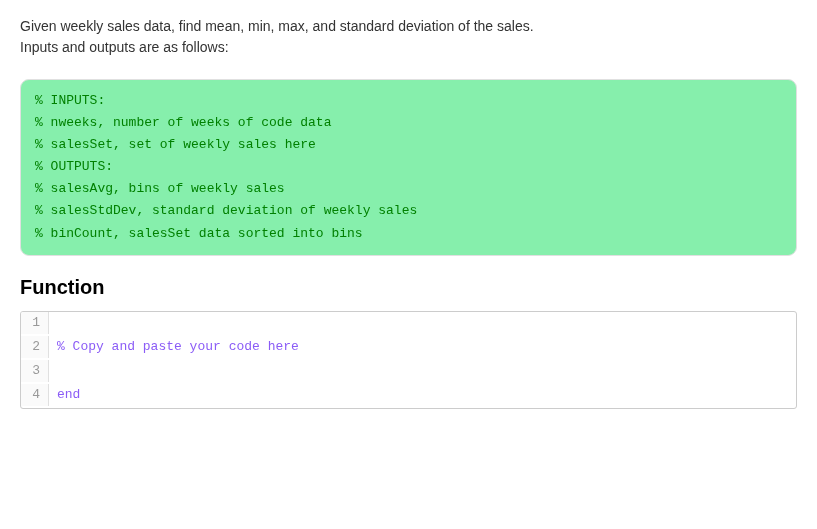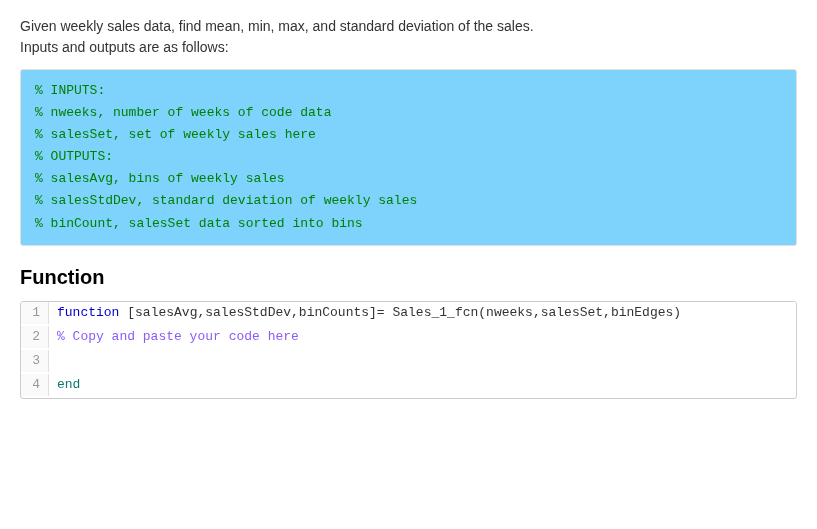--- a/index.html
+++ b/index.html
@@ -20,28 +20,28 @@
 
     .description-text {
       font-size: 14px;
       color: #333;
       line-height: 1.5;
     }
 
     .io-label {
       font-size: 14px;
       color: #333;
-      margin-bottom: 11px;
+      margin-bottom: 21px;
       line-height: 1.5;
     }
 
     .code-block {
-      background: #7dd3fc;
+      background: #86efac;
       border: 1px solid #e0e0e0;
-      border-radius: 3px;
+      border-radius: 9px;
       padding: 10px 14px;
       font-family: 'Courier New', Courier, monospace;
       font-size: 13px;
       line-height: 1.7;
       margin-bottom: 20px;
     }
 
     .code-block .comment {
       color: #008000;
     }
@@ -92,21 +92,21 @@
       flex: 1;
       white-space: pre;
       line-height: 1.7;
     }
 
     .kw-function {
       color: #0000cc; 
     }
 
     .kw-end {
-      color: #0f766e;
+      color: #8b5cf6;
     }
 
     .comment-green {
       color: #8b5cf6;
     }
 
     .section-divider {
       margin: 16px 0 8px 0;
     }
   </style>
@@ -127,21 +127,20 @@
 </div>
 
 <div class="section-divider"></div>
 
 <h2 class="function-section-label">Function</h2>
 
 <div class="editor-block">
 
   <div class="editor-line">
     <span class="line-number">1</span>
-    <span class="line-content"><span class="kw-function">function</span> [salesAvg,salesStdDev,binCounts]= Sales_1_fcn(nweeks,salesSet,binEdges)</span>
   </div>
 
   <div class="editor-line">
     <span class="line-number">2</span>
     <span class="line-content"><span class="comment-green">% Copy and paste your code here</span></span>
   </div>
 
   <div class="editor-line">
     <span class="line-number">3</span>
     <span class="line-content"> </span>

